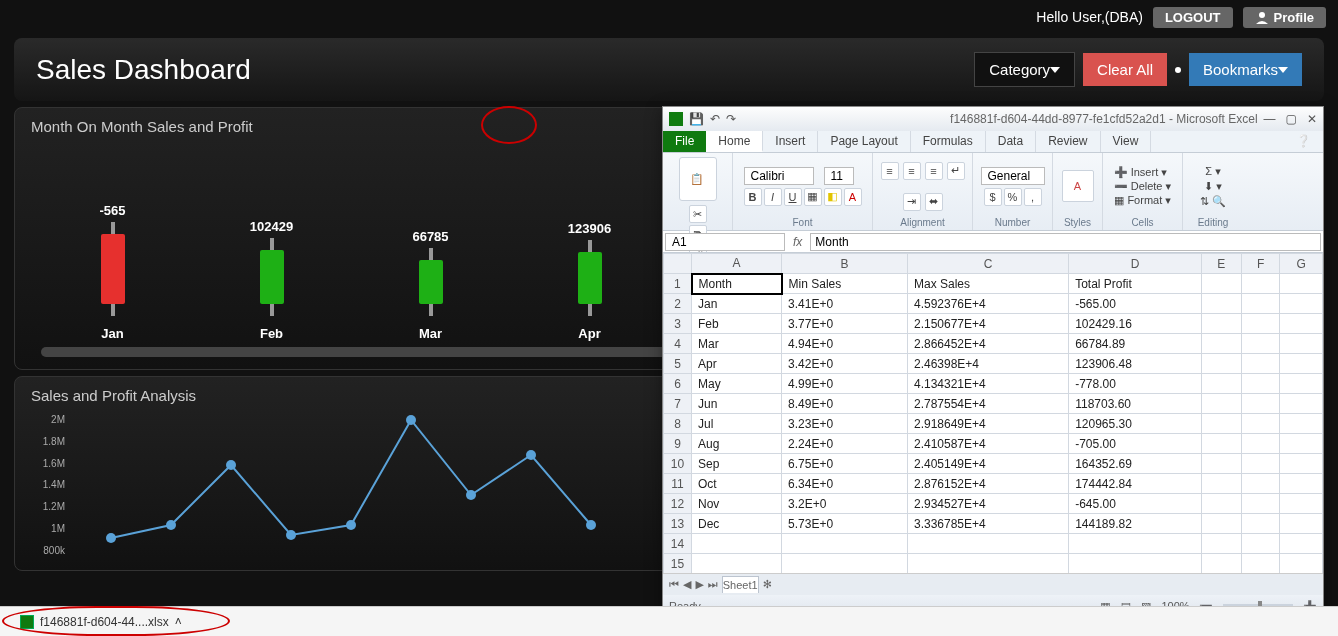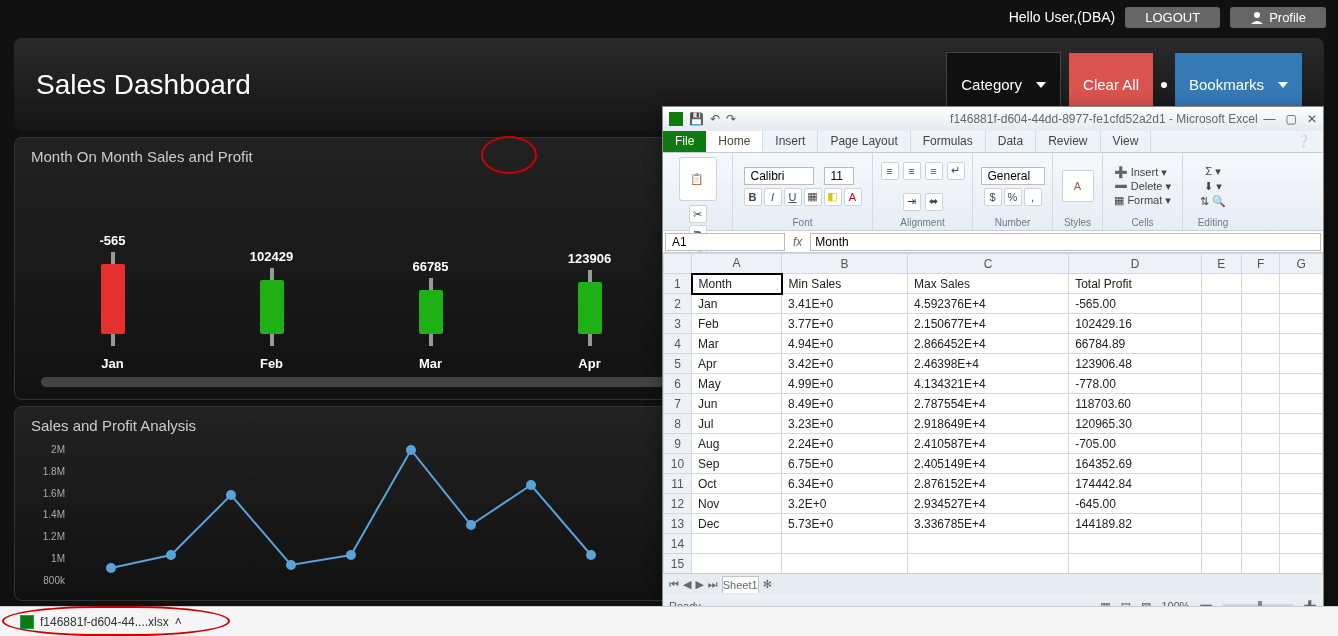--- a/index.html
+++ b/index.html
@@ -1,22 +1,22 @@
 <!DOCTYPE html>
 <html><head>
 <meta charset="utf-8">
 <style>
   * { box-sizing: border-box; margin: 0; padding: 0; }
   body { font-family: Arial, sans-serif; background: #111; width: 1338px; height: 636px; overflow: hidden; position: relative; }
   .topbar { height: 34px; display: flex; justify-content: flex-end; align-items: center; padding: 0 12px; gap: 10px; color: #fff; font-size: 14px; }
-  .btn-top { background: #666; color: #fff; padding: 3px 20px; border-radius: 3px; font-size: 13px; display: inline-flex; align-items: center; gap: 5px; cursor: pointer; }
+  .btn-top { background: #666; color: #fff; padding: 3px 12px; border-radius: 3px; font-size: 13px; display: inline-flex; align-items: center; gap: 5px; cursor: pointer; font-weight: bold; }
   .dash-header { background: linear-gradient(#2a2a2a,#151515); border-radius: 8px; margin: 4px 14px; padding: 14px 22px; display: flex; justify-content: space-between; align-items: center; }
   .dash-title { color: #fff; font-size: 28px; font-weight: 400; }
   .dash-actions { display: flex; gap: 8px; align-items: center; }
-  .btn { padding: 23px 14px; border-radius: 0; font-size: 15px; color:#fff; cursor:pointer; border:none; display:inline-flex; align-items:center; gap:14px;}
+  .btn { padding: 8px 14px; border-radius: 0; font-size: 15px; color:#fff; cursor:pointer; border:none; display:inline-flex; align-items:center; gap:0;}
   .btn-category { background:#111; border:1px solid #444;}
   .btn-clear { background:#d9534f;}
   .btn-bookmarks { background:#337ab7;}
   .dot { width:6px;height:6px;border-radius:50%;background:#fff;}
   .panel { background: linear-gradient(#222,#111); border:1px solid #333; border-radius:8px; margin: 6px 14px; padding: 10px 16px; }
   .panel-head { display:flex; justify-content:space-between; align-items:center; color:#ccc; font-size:15px; margin-bottom:6px;}
   .panel-icons { display:flex; gap:28px; margin-right:30px;}
   .iconbtn { color:#337ab7; cursor:pointer; font-size:16px;}
   .circle-red { position:absolute; border:2px solid #c00; border-radius:50%; pointer-events:none;}
   

